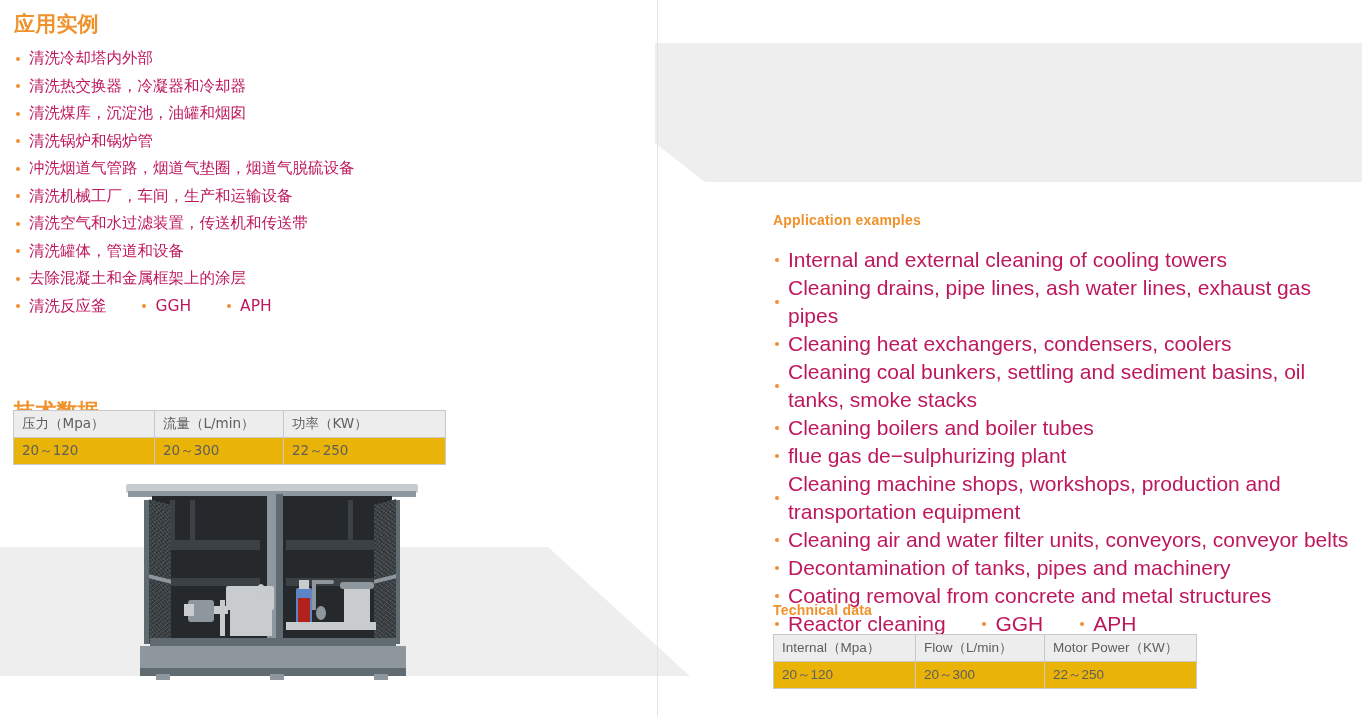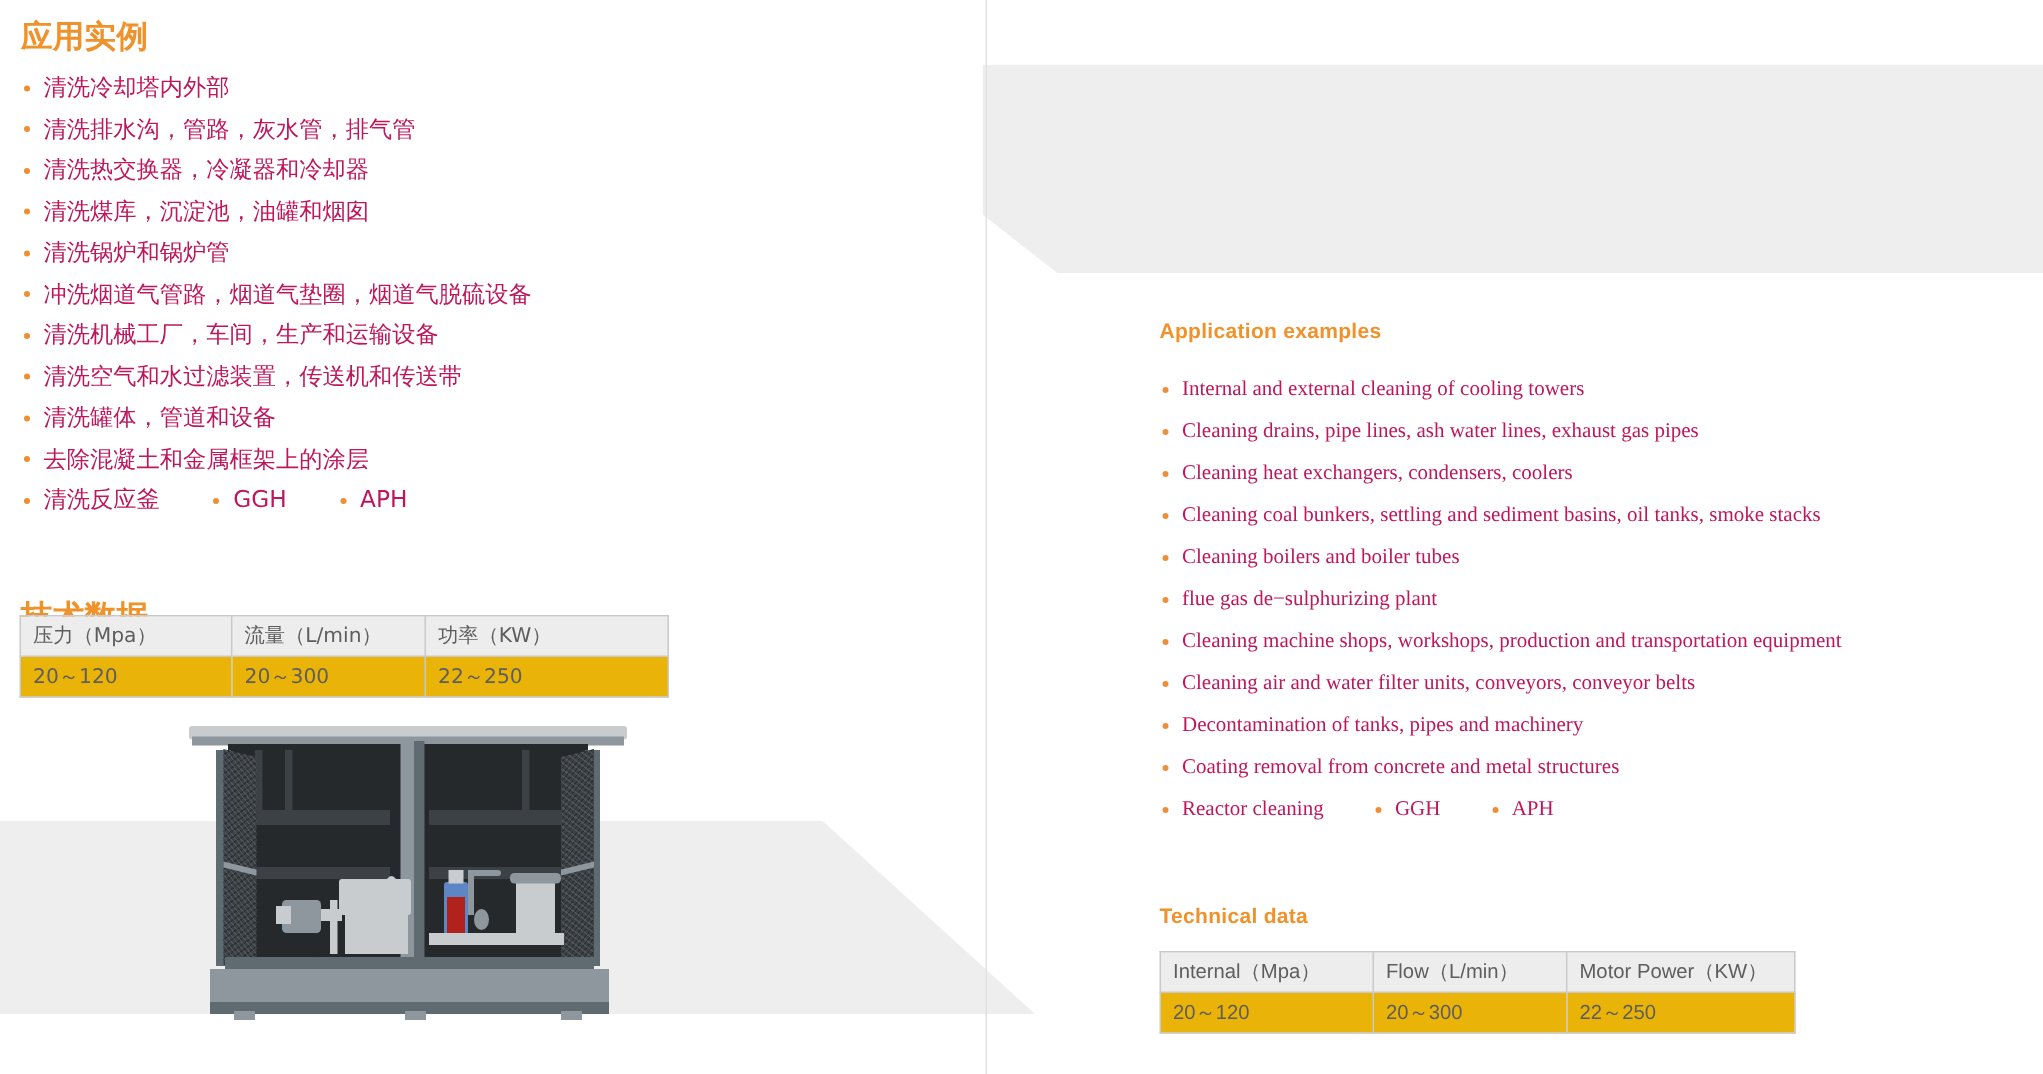--- a/index.html
+++ b/index.html
@@ -105,23 +105,22 @@
     border-radius: 50%;
     background: #ef8f35;
   }
 
   .list-cn > li {
     font-size: 15.5px;
     line-height: 27.5px;
     font-family: "DejaVu Sans", "Liberation Sans", sans-serif;
   }
   .list-en > li {
-    font-size: 14px;
+    font-size: 21px;
     line-height: 28px;
-    font-family: Liberation Serif, serif;
   }
   .list-en > li.wrapline {
     line-height: 28px;
   }
   .list-en > li .cont-line {
     display: block;
     padding-left: 0px;
   }
 
   
@@ -196,21 +195,20 @@
   <div class="shape-gray-bottom"></div>
 </div>
 <div class="divider-vertical"></div>
 
 <div class="col col-left">
 
   <h2 class="heading heading-cn" style="position:absolute;left:14px;top:10px;">应用实例</h2>
 
   <ul class="bullets list-cn" style="position:absolute;left:14px;top:45px;width:620px;">
     <li>清洗冷却塔内外部</li>
-    <li>清洗排水沟，管路，灰水管，排气管</li>
     <li>清洗热交换器，冷凝器和冷却器</li>
     <li>清洗煤库，沉淀池，油罐和烟囱</li>
     <li>清洗锅炉和锅炉管</li>
     <li>冲洗烟道气管路，烟道气垫圈，烟道气脱硫设备</li>
     <li>清洗机械工厂，车间，生产和运输设备</li>
     <li>清洗空气和水过滤装置，传送机和传送带</li>
     <li>清洗罐体，管道和设备</li>
     <li>去除混凝土和金属框架上的涂层</li>
     <li>
       <span>清洗反应釜</span>

